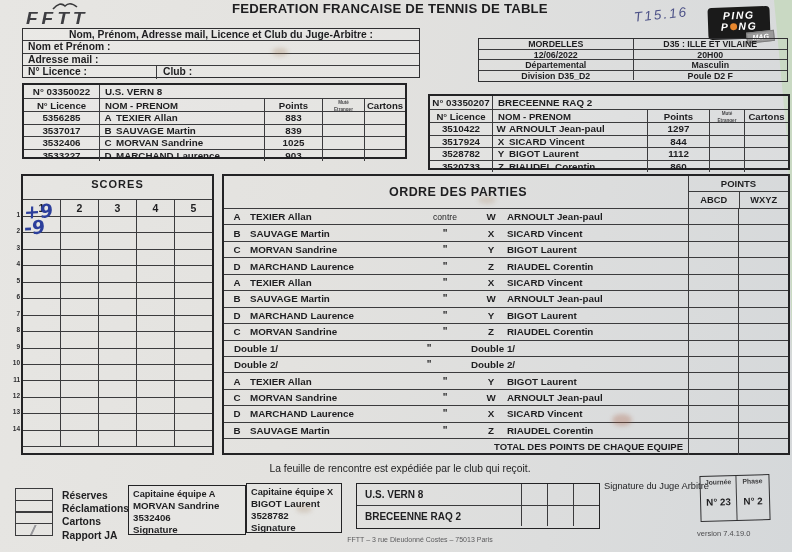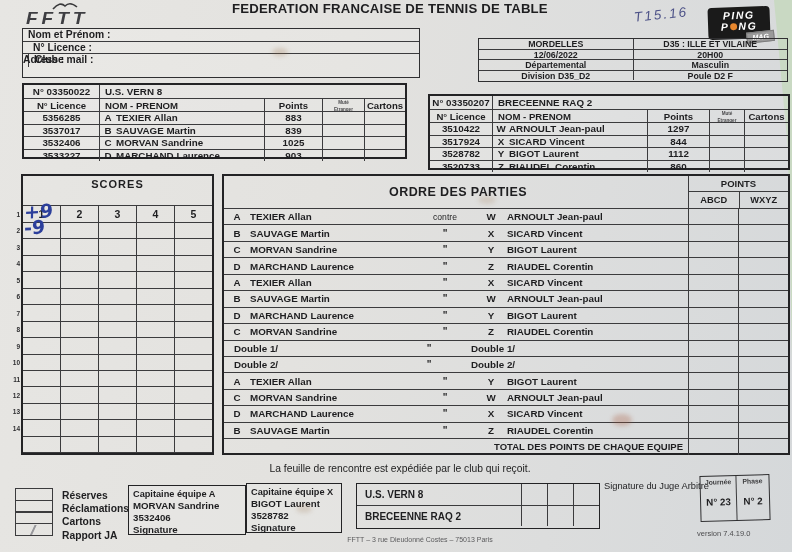--- a/index.html
+++ b/index.html
@@ -60,21 +60,21 @@
   .tp{height:12.6px;font-size:9.8px;line-height:12.6px;}
   .cent{text-align:center;}
   .pl4{padding-left:5px;}
   .mute-h{font-size:4.6px;line-height:5.6px;color:#4a4a4c;text-align:center;padding-top:1px;font-weight:bold;}
   .ta .c1{width:75px;} .ta .c2{width:165px;} .ta .c3{width:58px;} .ta .c4{width:42px;} .ta .c5{flex:1;}
   .tx .c1{width:62px;} .tx .c2{width:155px;} .tx .c3{width:62px;} .tx .c4{width:35px;} .tx .c5{flex:1;}
   .pletter{display:inline-block;width:16px;text-align:center;}
 
   
   .scores{left:21px;top:174px;width:193px;height:281px;border:2px solid #232325;}
-  .sc-title{height:30px;line-height:16px;text-align:center;font-weight:bold;font-size:11px;letter-spacing:1px;border-bottom:1px solid #3b3b3d;}
+  .sc-title{height:24px;line-height:16px;text-align:center;font-weight:bold;font-size:11px;letter-spacing:1px;border-bottom:1px solid #3b3b3d;}
   .sc-cols{display:flex;height:17px;border-bottom:1px solid #3b3b3d;font-weight:bold;font-size:10.5px;}
   .sc-col{flex:1;text-align:center;line-height:17px;border-left:1px solid #3b3b3d;}
   .sc-col:first-child{border-left:none;}
   .sc-row{display:flex;height:16.45px;border-bottom:1px solid #3b3b3d;}
   .sc-cell{flex:1;border-left:1px solid #3b3b3d;position:relative;}
   .sc-cell:first-child{border-left:none;}
   .rownum{position:absolute;width:12px;text-align:right;font-size:6.5px;color:#2e2e30;font-weight:bold;}
 
   
   .ordre{left:222px;top:174px;width:568px;height:281px;border:2px solid #232325;}
@@ -152,26 +152,27 @@
   </div>
   <div class="abs page-title">FEDERATION FRANCAISE DE TENNIS DE TABLE</div>
   <div class="abs note">T15.16</div>
   <div class="abs ppm">
     <div class="ppm-l1">PING</div>
     <div class="ppm-l2"><span>P</span><span class="ball"></span><span>NG</span></div>
     <div class="ppm-mag">MAG</div>
   </div>
 
   <div class="abs refbox">
+    <div class="ref-h">Nom, Prénom, Adresse mail, Licence et Club du Juge-Arbitre :</div>
     <div class="ref-r">Nom et Prénom :</div>
+    <div class="ref-r">Adresse mail  :</div>
     <div class="ref-r">
       <div class="ref-c1">N° Licence    :</div>
       <div class="ref-c2">Club :</div>
     </div>
-    <div class="ref-r">Adresse mail  :</div>
   </div>
 
   <div class="abs minfo" id="match-info">
       <div class="mi-row">
         <div class="mi-cell">MORDELLES</div>
         <div class="mi-cell mi-right">D35 : ILLE ET VILAINE</div>
       </div>
       <div class="mi-row">
         <div class="mi-cell">12/06/2022</div>
         <div class="mi-cell mi-right">20H00</div>

